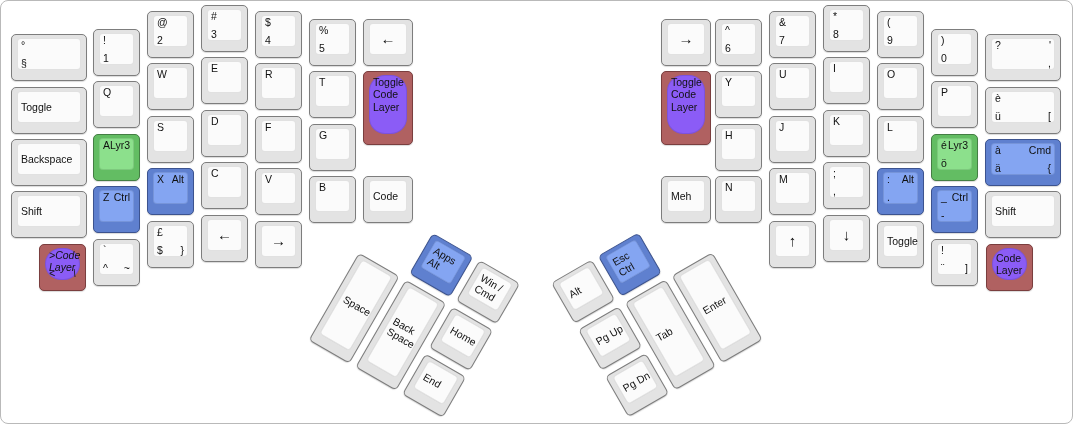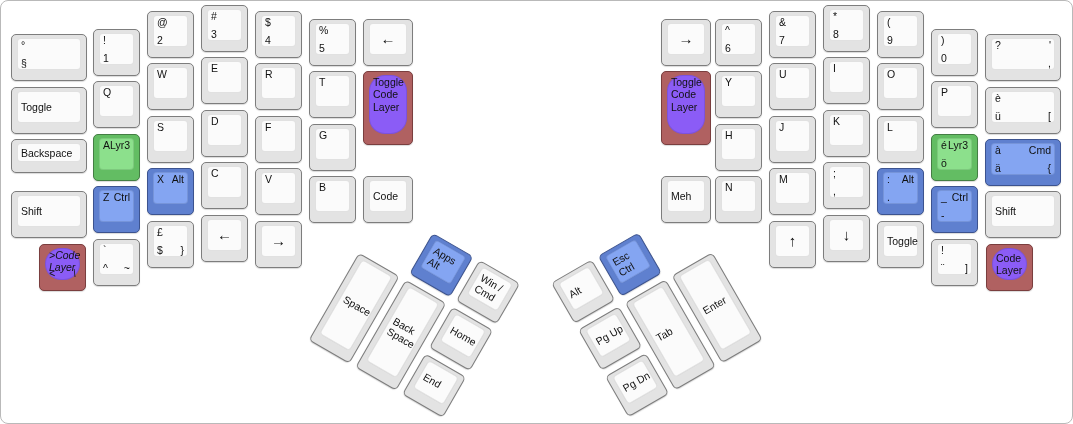--- a/index.html
+++ b/index.html
@@ -48,21 +48,21 @@
         <div class="cap">
           <span class="lbl lbl-tl">°</span>
           <span class="lbl lbl-bl">§</span>
         </div>
       </div>
       <div class="key white" style="left: 10px; top: 86px; width: 76px; height: 47px;">
         <div class="cap">
           <span class="lbl lbl-ml">Toggle</span>
         </div>
       </div>
-      <div class="key white" style="left: 10px; top: 138px; width: 76px; height: 34px;">
+      <div class="key white" style="left: 10px; top: 138px; width: 76px; height: 47px;">
         <div class="cap">
           <span class="lbl lbl-ml">Backspace</span>
         </div>
       </div>
       <div class="key white" style="left: 10px; top: 190px; width: 76px; height: 47px;">
         <div class="cap">
           <span class="lbl lbl-ml">Shift</span>
         </div>
       </div>
       <div class="key red" style="left: 38px; top: 243px; width: 47px; height: 47px; font-style: italic;">

